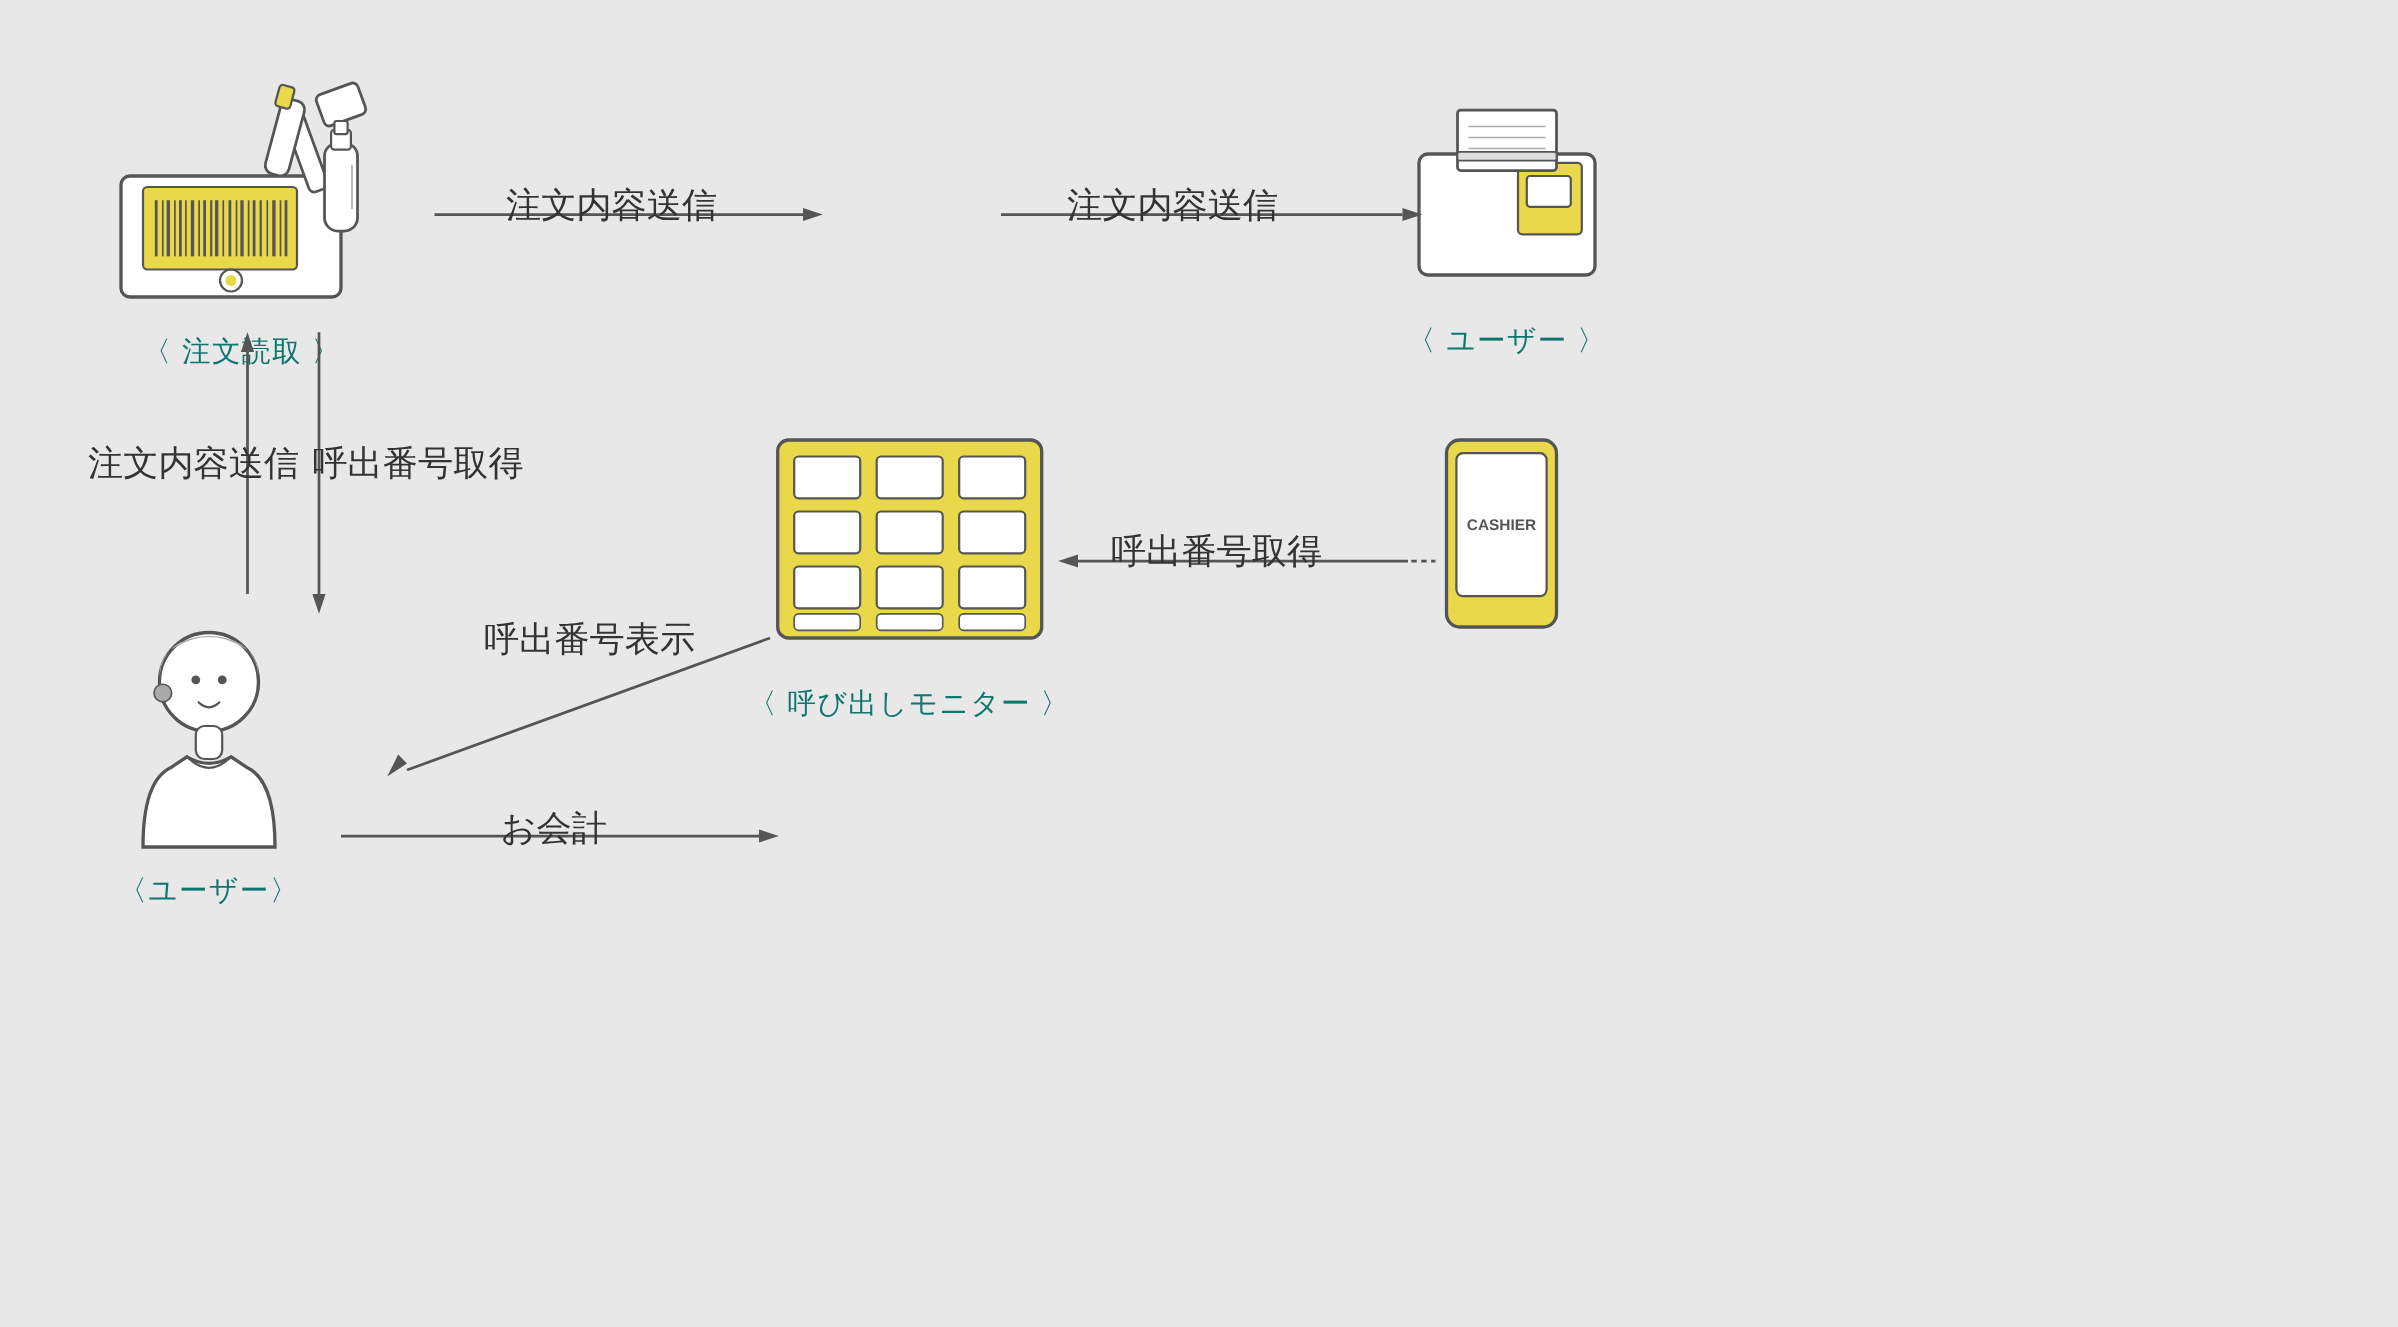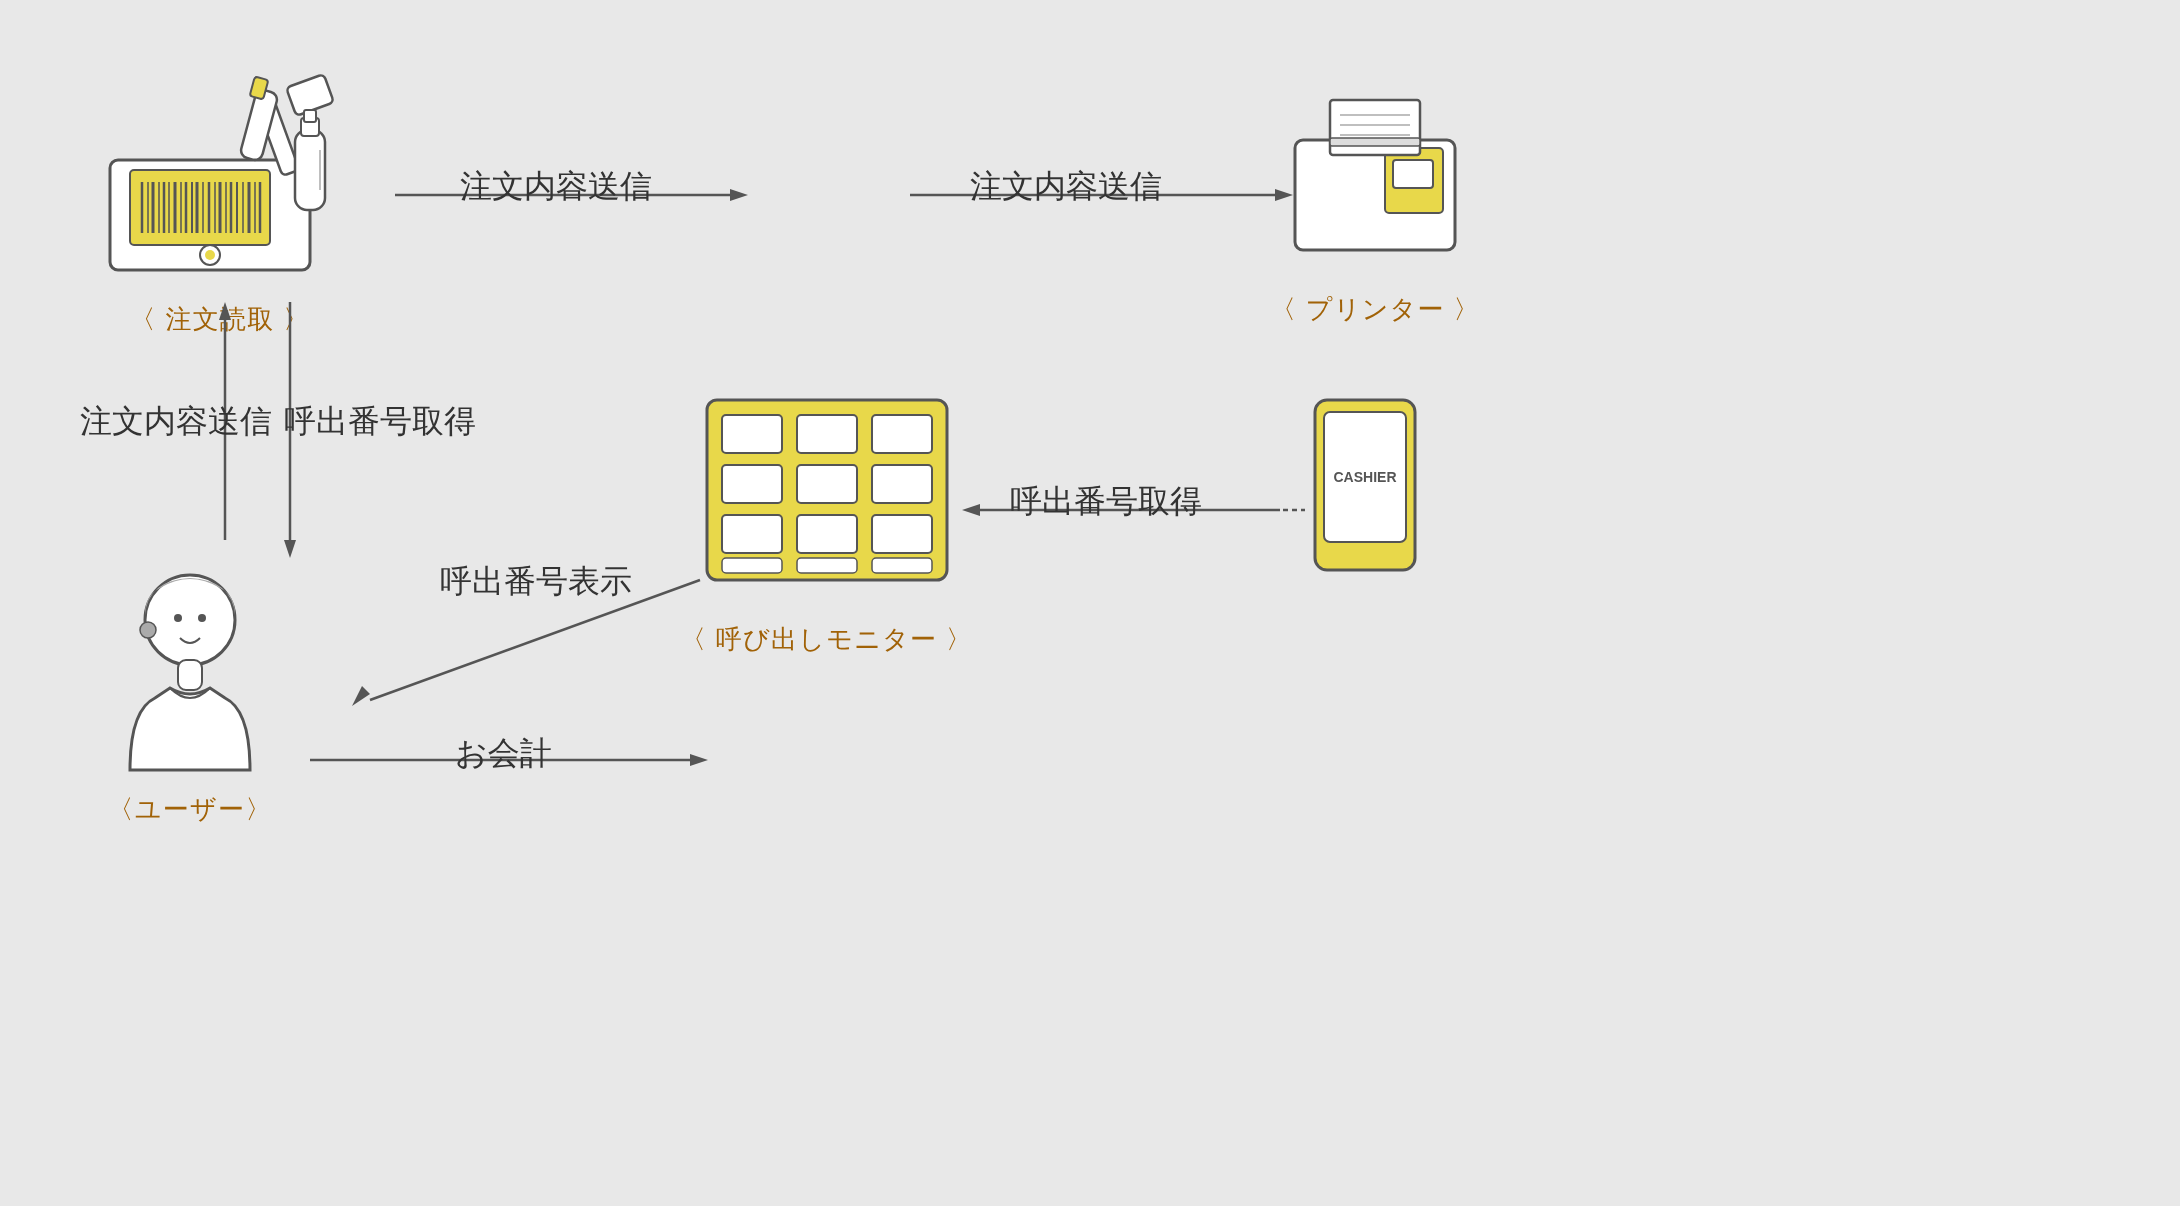--- a/index.html
+++ b/index.html
@@ -17,21 +17,21 @@
       height: 1206px;
     }
     .node {
       position: absolute;
       display: flex;
       flex-direction: column;
       align-items: center;
     }
     .label {
       font-size: 26px;
-      color: #a16207;
+      color: #0f766e;
       margin-top: 12px;
       text-align: right;
       letter-spacing: 0.05em;
     }
     .label strong {
       font-weight: 700;
     }
     
     .arrow-label {
       position: absolute;
@@ -109,21 +109,21 @@
       <rect x="118" y="100" width="40" height="28" rx="3" fill="white" stroke="#555" stroke-width="2"></rect>
 
       <rect x="55" y="40" width="90" height="55" rx="3" fill="white" stroke="#555" stroke-width="2.5"></rect>
 
       <line x1="65" y1="55" x2="135" y2="55" stroke="#aaa" stroke-width="1.5"></line>
       <line x1="65" y1="65" x2="135" y2="65" stroke="#aaa" stroke-width="1.5"></line>
       <line x1="65" y1="75" x2="135" y2="75" stroke="#aaa" stroke-width="1.5"></line>
 
       <rect x="55" y="78" width="90" height="8" rx="2" fill="#ddd" stroke="#555" stroke-width="1.5"></rect>
     </svg>
-    <div class="label">〈 プリンター 〉</div>
+    <div class="label">〈 ユーザー 〉</div>
   </div>
 
   <div class="node" style="left:680px; top:390px;">
     <svg class="icon" width="260" height="220" viewBox="0 0 260 220">
 
       <rect x="10" y="10" width="240" height="180" rx="10" fill="#e8d84a" stroke="#555" stroke-width="3"></rect>
 
       <rect x="25" y="25" width="60" height="38" rx="4" fill="white" stroke="#555" stroke-width="2"></rect>
       <rect x="100" y="25" width="60" height="38" rx="4" fill="white" stroke="#555" stroke-width="2"></rect>
       <rect x="175" y="25" width="60" height="38" rx="4" fill="white" stroke="#555" stroke-width="2"></rect>

